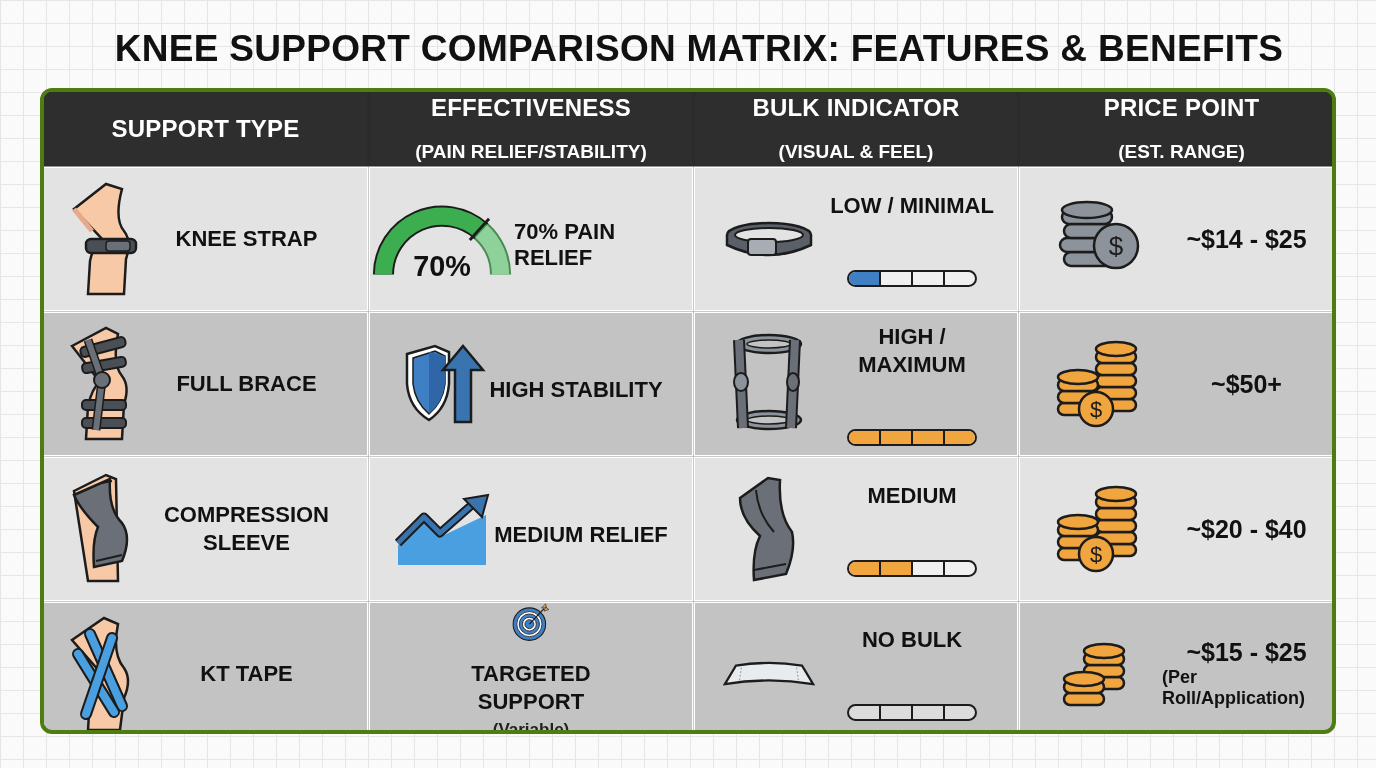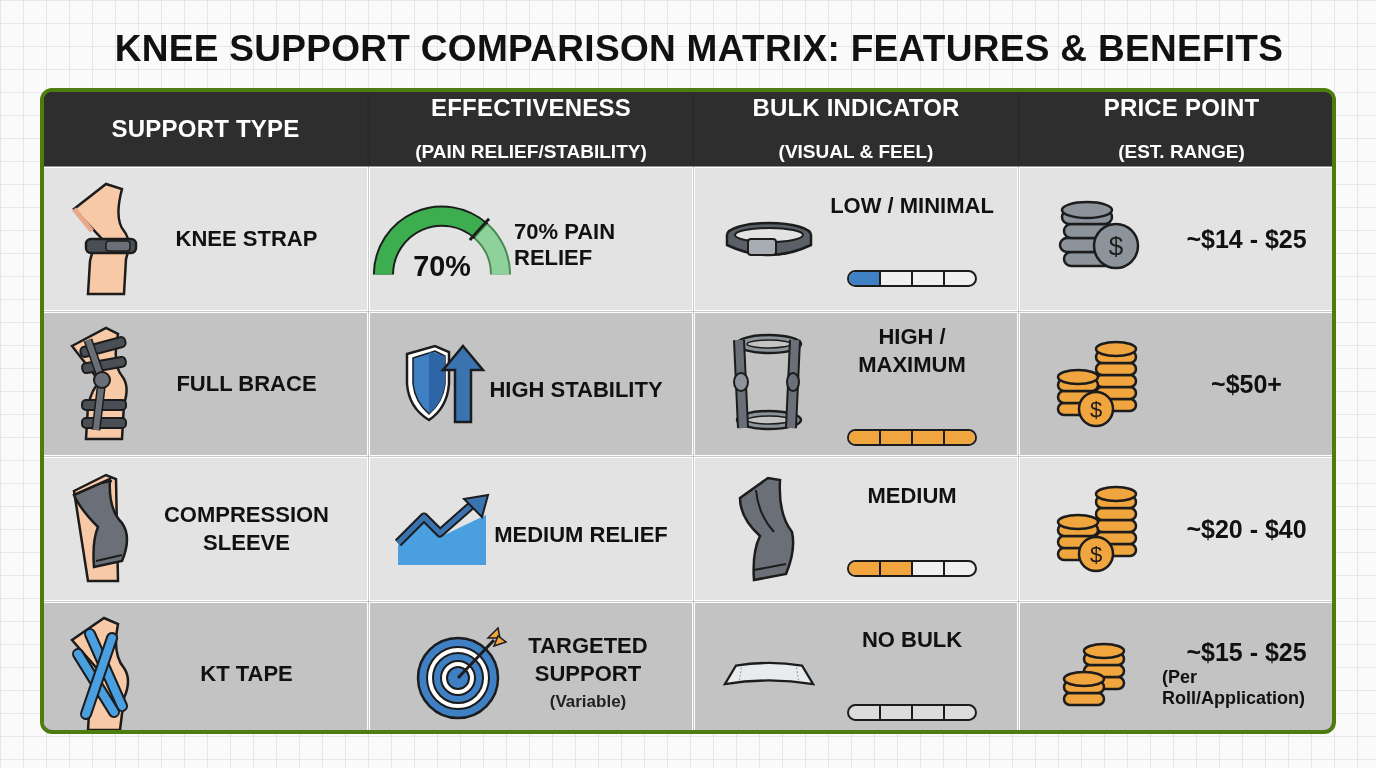--- a/index.html
+++ b/index.html
@@ -40,21 +40,21 @@
   .matrix > .cell.light { background: #e3e3e3; }
   .matrix > .cell.dark { background: #c3c3c3; }
   .type-cell { padding-left: 22px; }
   .type-cell .icon { width: 80px; height: 120px; flex: none; }
   .type-cell .label {
     flex: 1; text-align: center; font-weight: 700; font-size: 22px;
     color: #111; line-height: 28px; padding-right: 20px;
   }
   .eff-cell { flex-direction: row; justify-content: center; }
   .eff-cell .label { font-weight: 700; font-size: 22px; color: #111; margin-top: 12px; }
-  .eff-cell.row4 { justify-content: center; gap: 18px; }
+  .eff-cell.row4 { flex-direction: column; justify-content: center; gap: 18px; }
   .eff-cell.row4 .txt { text-align: center; font-weight: 700; font-size: 22px; line-height: 28px; color: #111; }
   .eff-cell.row4 .sub { font-size: 17px; font-weight: 700; color: #222; }
   .bulk-cell { padding-left: 28px; gap: 12px; }
   .bulk-cell .icon { width: 92px; height: 110px; flex: none; display: flex; align-items: center; justify-content: center; }
   .bulk-cell .right { display: flex; flex-direction: column; align-items: center; width: 170px; gap: 42px; }
   .bulk-cell .lvl { font-weight: 700; font-size: 22px; color: #111; text-align: center; line-height: 28px; }
   .bar {
     margin-top: 8px; width: 130px; height: 17px; border: 2px solid #1c1c1c;
     border-radius: 9px; display: flex; overflow: hidden; background: #f0f0f0;
   }

